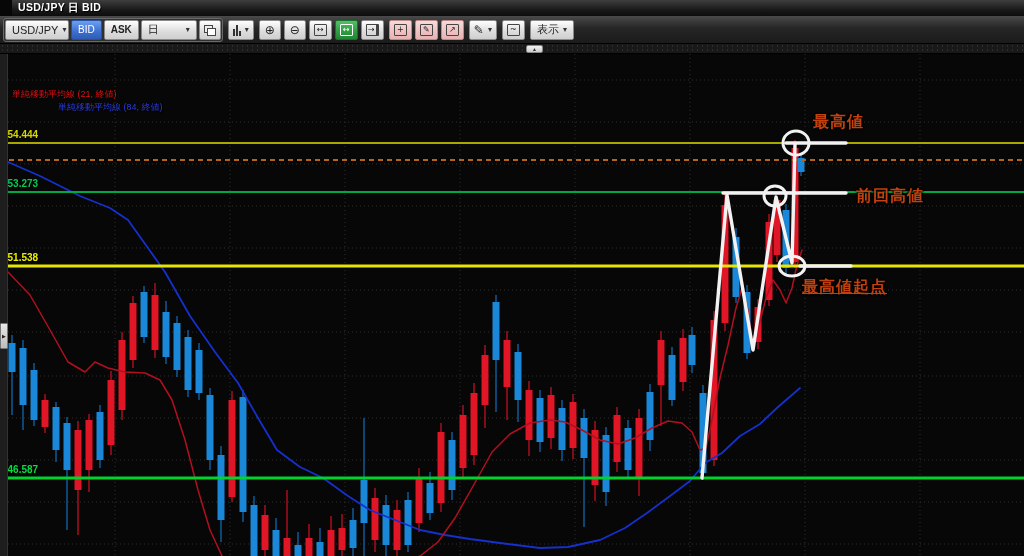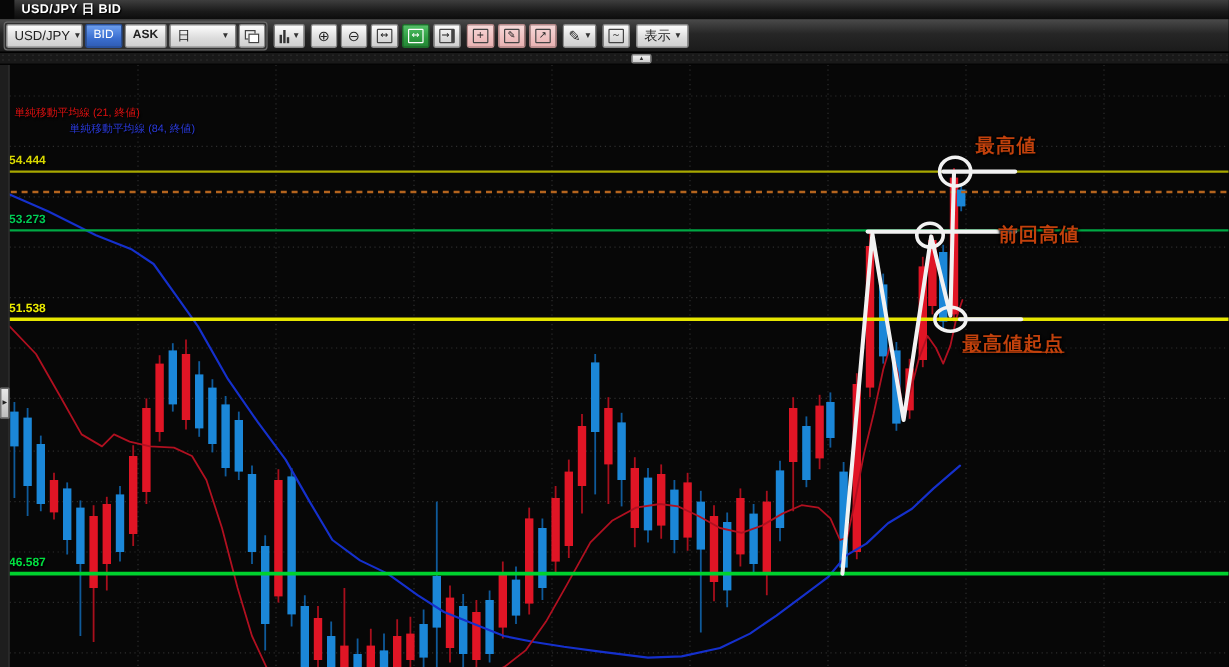--- a/index.html
+++ b/index.html
@@ -372,16 +372,16 @@
   </div>
 
   <div id="labels">
       <div class="overlay-label price-label" style="left: 2px; top: 129px; color: rgb(216, 216, 0);">154.444</div>
       <div class="overlay-label price-label" style="left: 2px; top: 178px; color: rgb(0, 204, 85);">153.273</div>
       <div class="overlay-label price-label" style="left: 2px; top: 252px; color: rgb(237, 237, 0);">151.538</div>
       <div class="overlay-label price-label" style="left: 2px; top: 464px; color: rgb(0, 224, 64);">146.587</div>
       <div class="overlay-label legend-label" style="left: 12px; top: 88px; color: rgb(224, 16, 16);">単純移動平均線 (21, 終値)</div>
       <div class="overlay-label legend-label" style="left: 12px; top: 101px; color: rgb(43, 59, 223); margin-left: 46px;">単純移動平均線 (84, 終値)</div>
       <div class="overlay-label anno-label" style="left: 813px; top: 112px;">最高値</div>
-      <div class="overlay-label anno-label" style="left: 832px; top: 186px;">前回高値</div>
+      <div class="overlay-label anno-label" style="left: 856px; top: 186px;">前回高値</div>
       <div class="overlay-label anno-label" style="left: 802px; top: 277px; text-decoration: underline;">最高値起点</div>
     </div>
 </div>
 
 </body></html>

